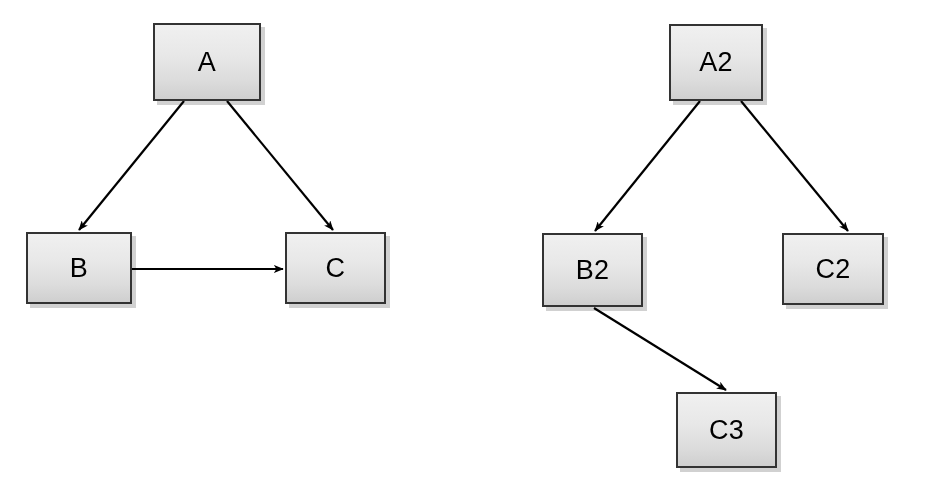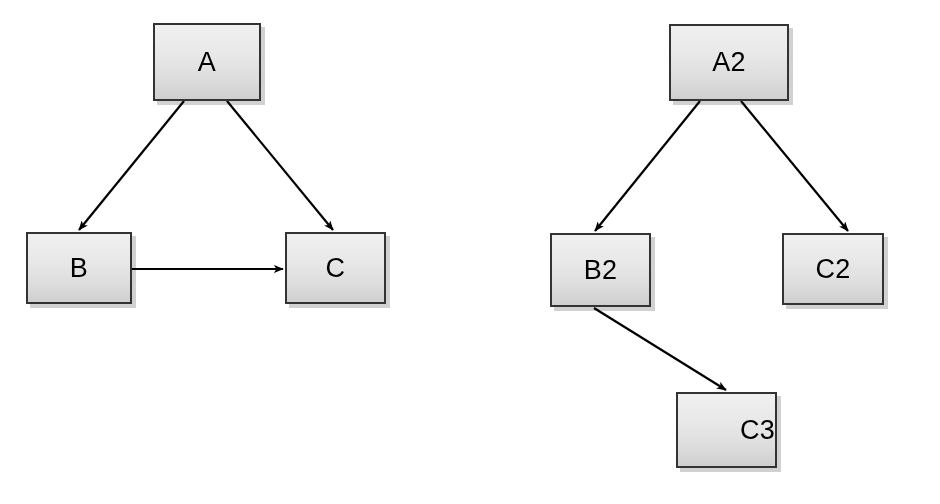--- a/index.html
+++ b/index.html
@@ -67,27 +67,27 @@
   <div id="nodes-group">
       <div class="node" style="left: 153px; top: 23px; width: 108px; height: 78px;">
         <span class="node-label">A</span>
       </div>
       <div class="node" style="left: 26px; top: 232px; width: 106px; height: 72px;">
         <span class="node-label">B</span>
       </div>
       <div class="node" style="left: 285px; top: 232px; width: 101px; height: 72px;">
         <span class="node-label">C</span>
       </div>
-      <div class="node" style="left: 669px; top: 24px; width: 120px; height: 77px;">
+      <div class="node" style="left: 669px; top: 24px; width: 94px; height: 77px;">
         <span class="node-label">A2</span>
       </div>
-      <div class="node" style="left: 542px; top: 233px; width: 101px; height: 74px; margin-left: 8px;">
+      <div class="node" style="left: 542px; top: 233px; width: 101px; height: 74px;">
         <span class="node-label">B2</span>
       </div>
       <div class="node" style="left: 782px; top: 233px; width: 102px; height: 72px;">
         <span class="node-label">C2</span>
       </div>
-      <div class="node" style="left: 676px; top: 392px; width: 101px; height: 76px; justify-content: flex-end;">
+      <div class="node" style="left: 676px; top: 392px; width: 101px; height: 76px;">
         <span class="node-label">C3</span>
       </div>
     </div>
 
 </div>
 
 </body></html>

